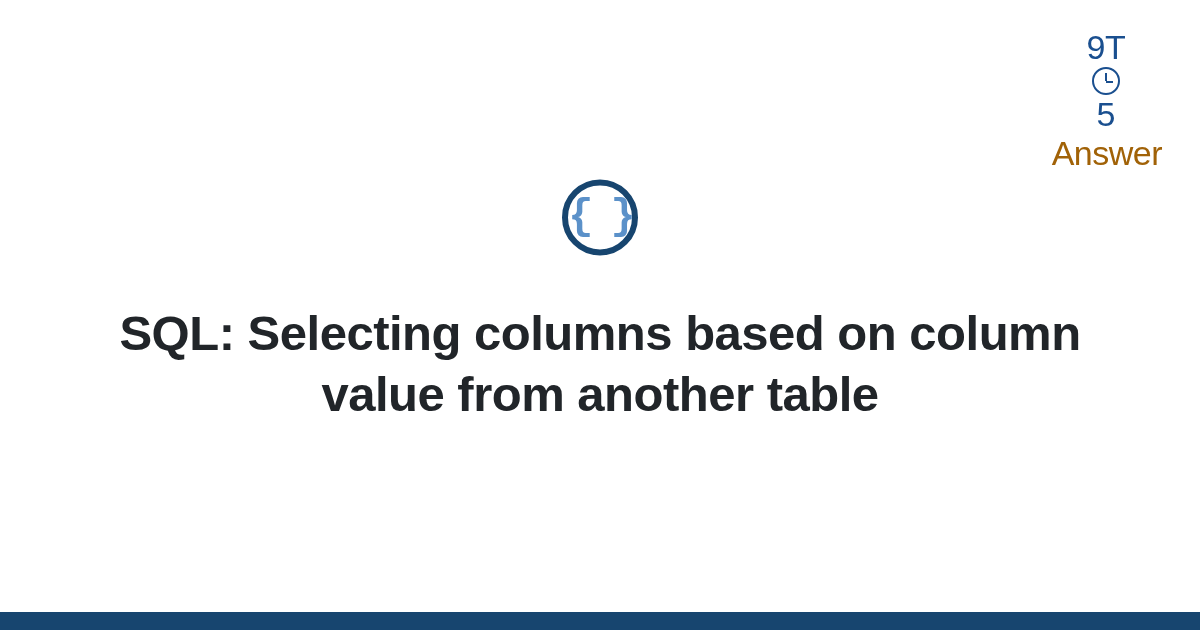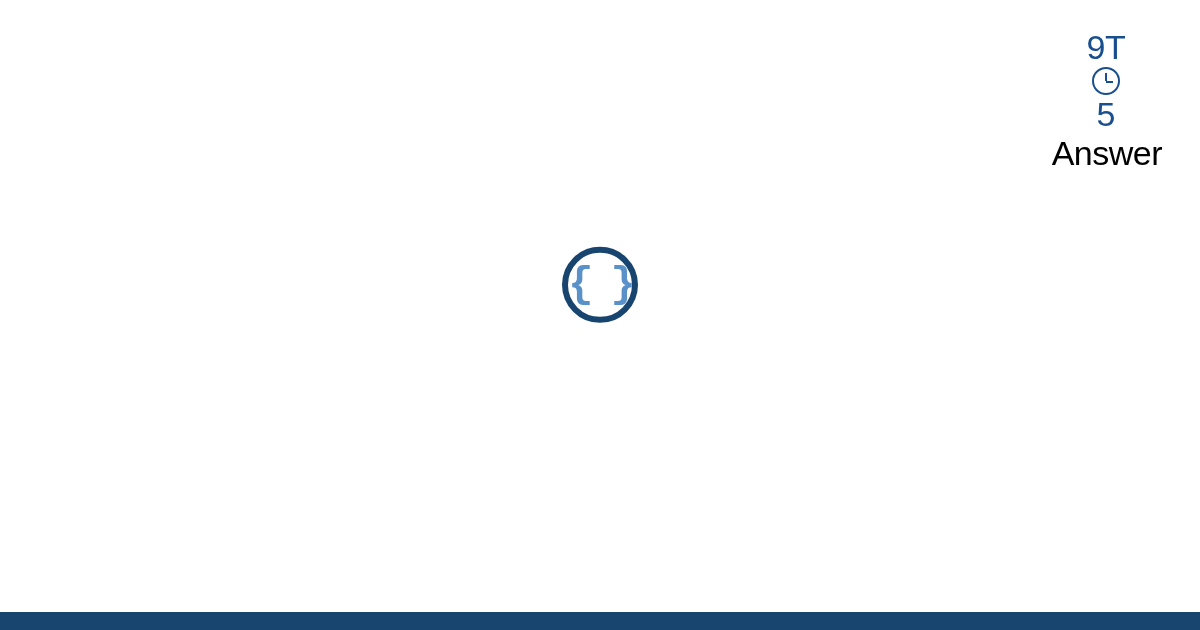--- a/index.html
+++ b/index.html
@@ -52,21 +52,21 @@
     .logo-clock::after {
       content: '';
       position: absolute;
       width: 7px;
       height: 2px;
       background: #1a4f8f;
       top: 12px;
       left: 50%;
     }
     .logo-5 { color: #1a4f8f; font-weight: 500; }
-    .logo-answer { color: #000000; font-weight: 400; margin-left: 2px; }
+    .logo-answer { color: #a16207; font-weight: 400; margin-left: 2px; }
     .center-content {
       position: absolute;
       top: 50%;
       left: 50%;
       transform: translate(-50%, -55%);
       text-align: center;
       width: 100%;
     }
     .category-icon {
       width: 76px;
@@ -110,15 +110,16 @@
   <span class="logo-9t">9T</span>
   <span class="logo-clock"></span>
   <span class="logo-5">5</span>
   <span class="logo-answer">Answer</span>
 </div>
 
 <div class="center-content">
   <div class="category-icon">
     <span class="braces">{ }</span>
   </div>
+  <h1 class="title">SQL: Selecting columns based on column value from another table</h1>
 </div>
 
 <div class="bottom-bar"></div>
 
 </body></html>

